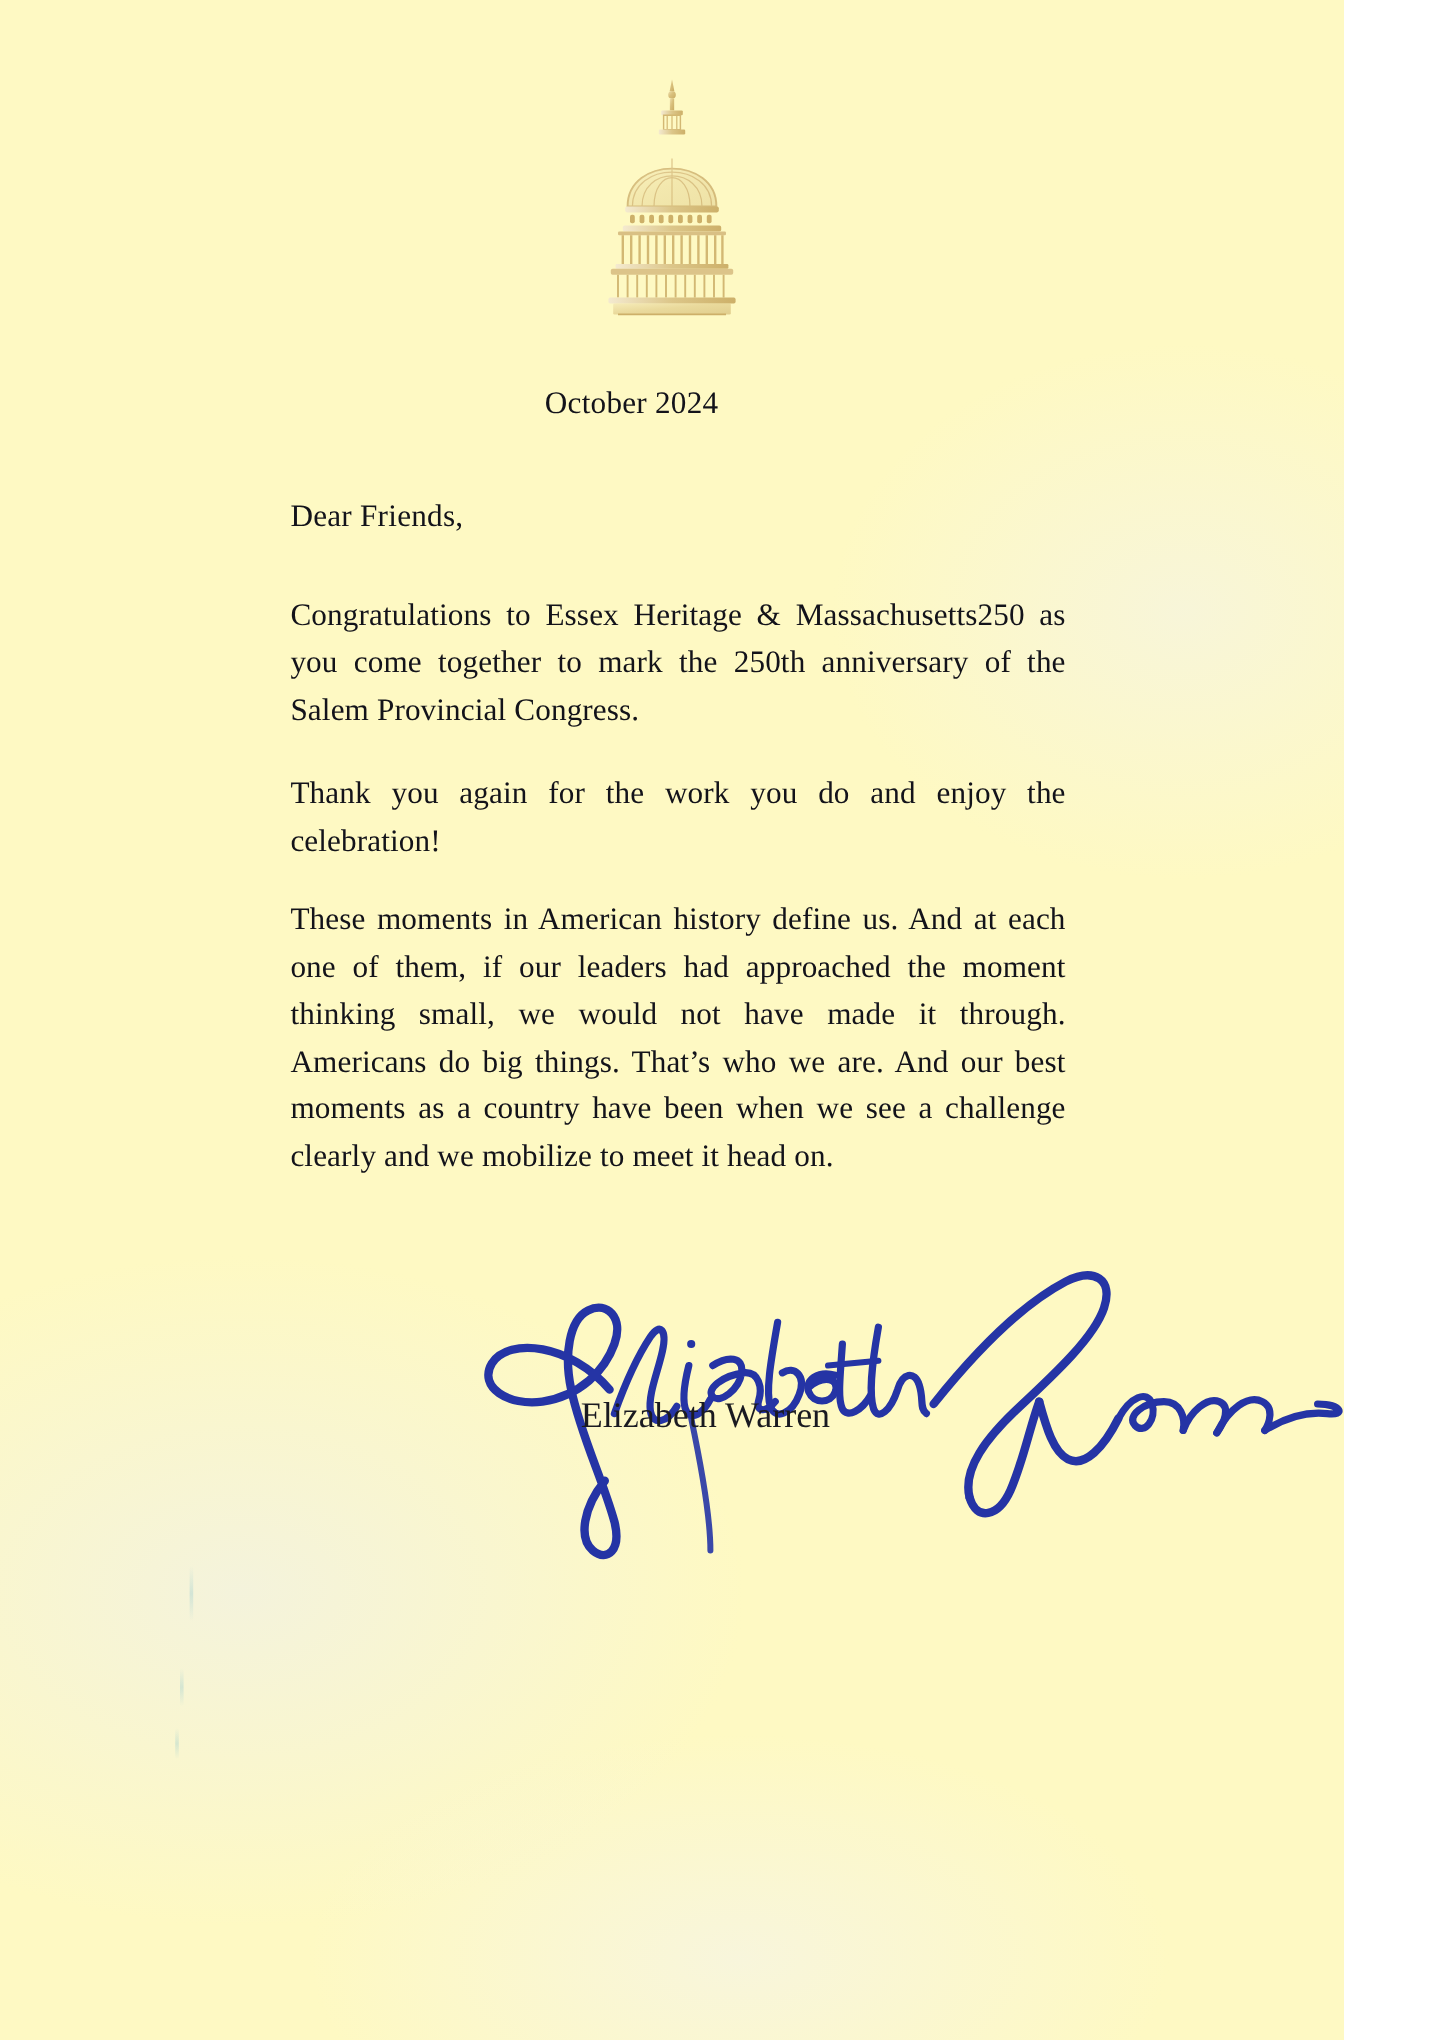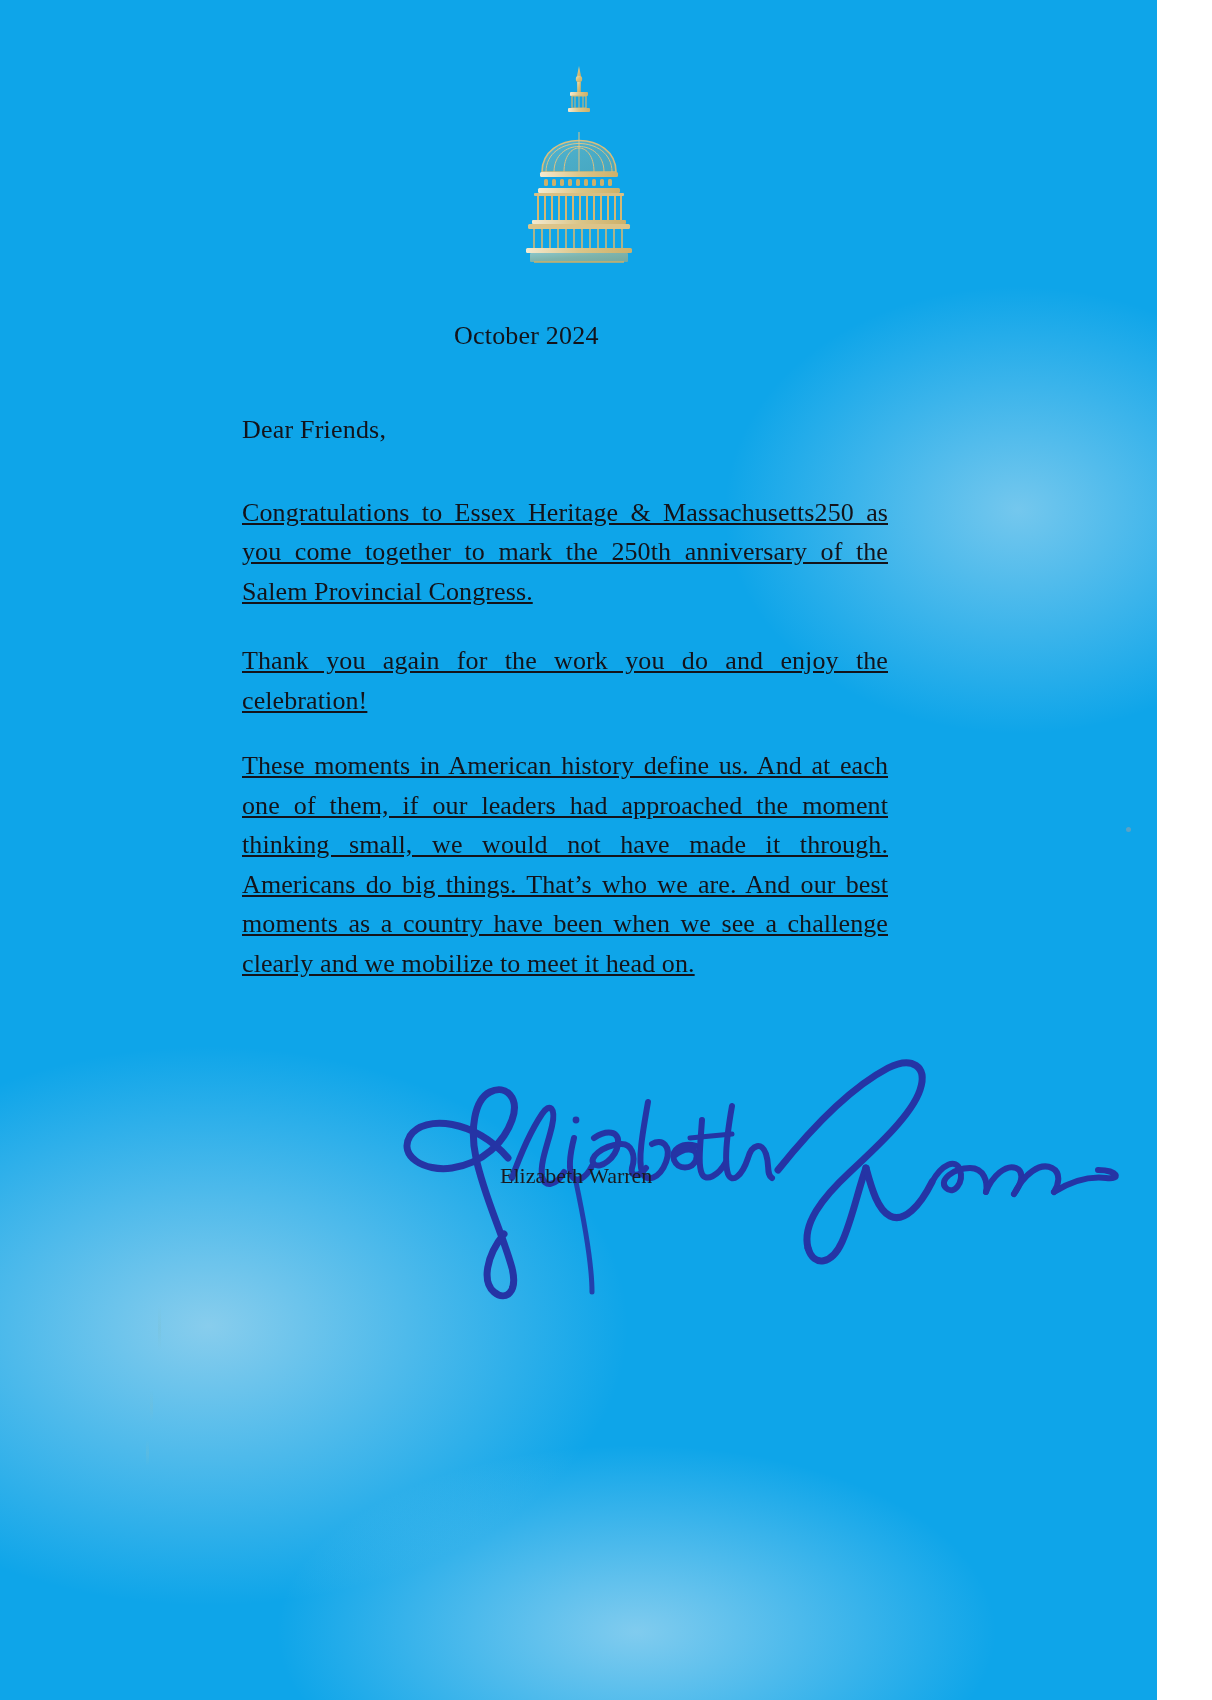--- a/index.html
+++ b/index.html
@@ -4,25 +4,24 @@
 <style>
   html, body {
     margin: 0;
     padding: 0;
     background: #ffffff;
   }
   .page {
     position: relative;
     width: 1120px;
     height: 1700px;
-    background: #0ea5e9;
+    background: #fef9c3;
     overflow: hidden;
     font-family: "Liberation Serif", serif;
     color: #13131a;
-    padding-left: 37px;
   }
 
   
   .scan-tint {
     position: absolute;
     inset: 0;
     background:
       radial-gradient(ellipse 600px 400px at 18% 78%, rgba(236,238,240,0.55), rgba(255,255,255,0) 70%),
       radial-gradient(ellipse 420px 320px at 88% 30%, rgba(240,241,243,0.45), rgba(255,255,255,0) 70%),
       radial-gradient(ellipse 500px 260px at 55% 96%, rgba(242,242,244,0.5), rgba(255,255,255,0) 72%);
@@ -57,21 +56,20 @@
     font-size: 26px;
     margin-bottom: 48px;
     letter-spacing: 0.2px;
   }
   .para {
     font-size: 26px;
     line-height: 1.52;
     margin: 0 0 30px 0;
     text-align: justify;
     letter-spacing: 0.1px;
-    text-decoration: underline;
   }
   .para.last {
     margin-bottom: 26px;
   }
   .closing {
     font-size: 26px;
     margin-left: 266px;
     margin-top: 22px;
   }
 
@@ -79,23 +77,23 @@
   .sig-wrap {
     position: absolute;
     left: 380px;
     top: 1010px;
     width: 740px;
     height: 300px;
     pointer-events: none;
   }
   .sig-name {
     position: absolute;
-    left: 500px;
+    left: 484px;
     top: 1163px;
-    font-size: 22px;
+    font-size: 30px;
     color: #1a1a20;
   }
 
   
   .speck {
     position: absolute;
     background: #9aa0a6;
     border-radius: 50%;
     opacity: .55;
   }

